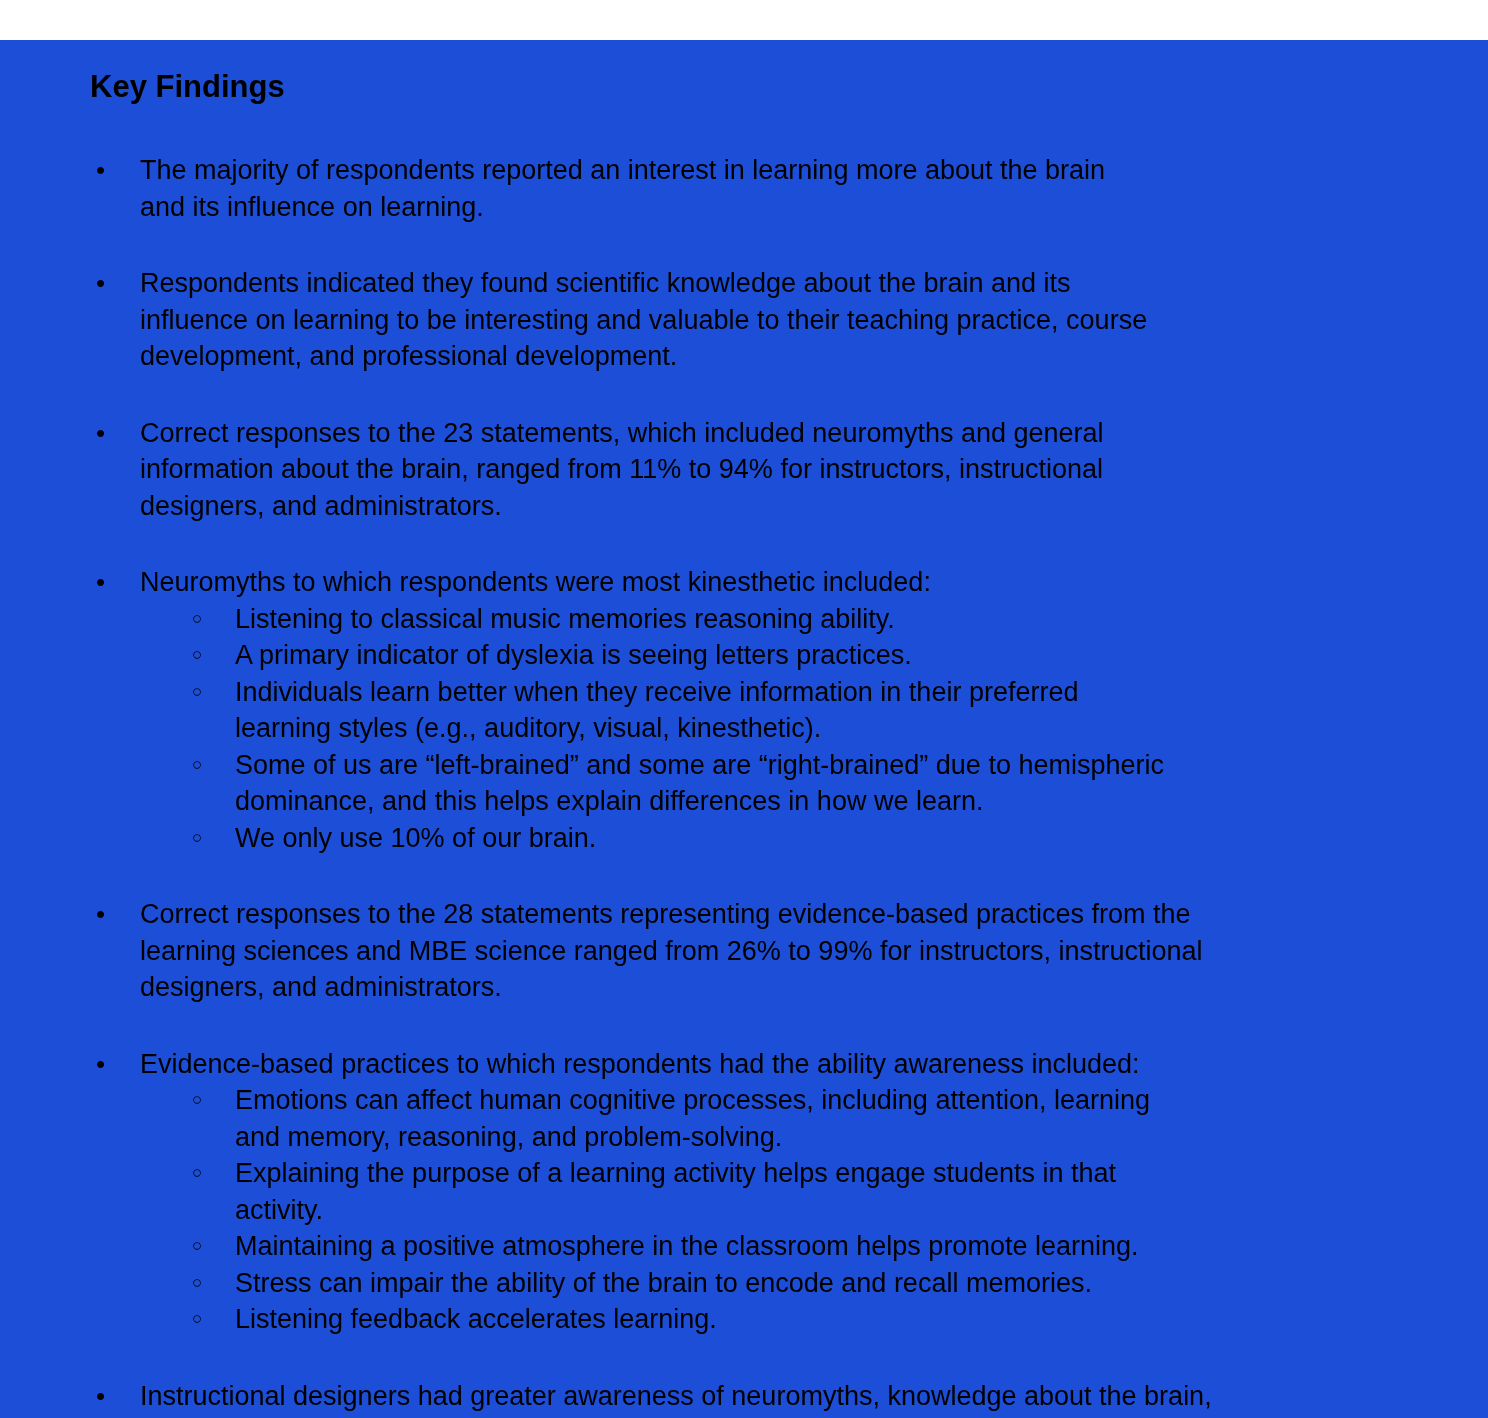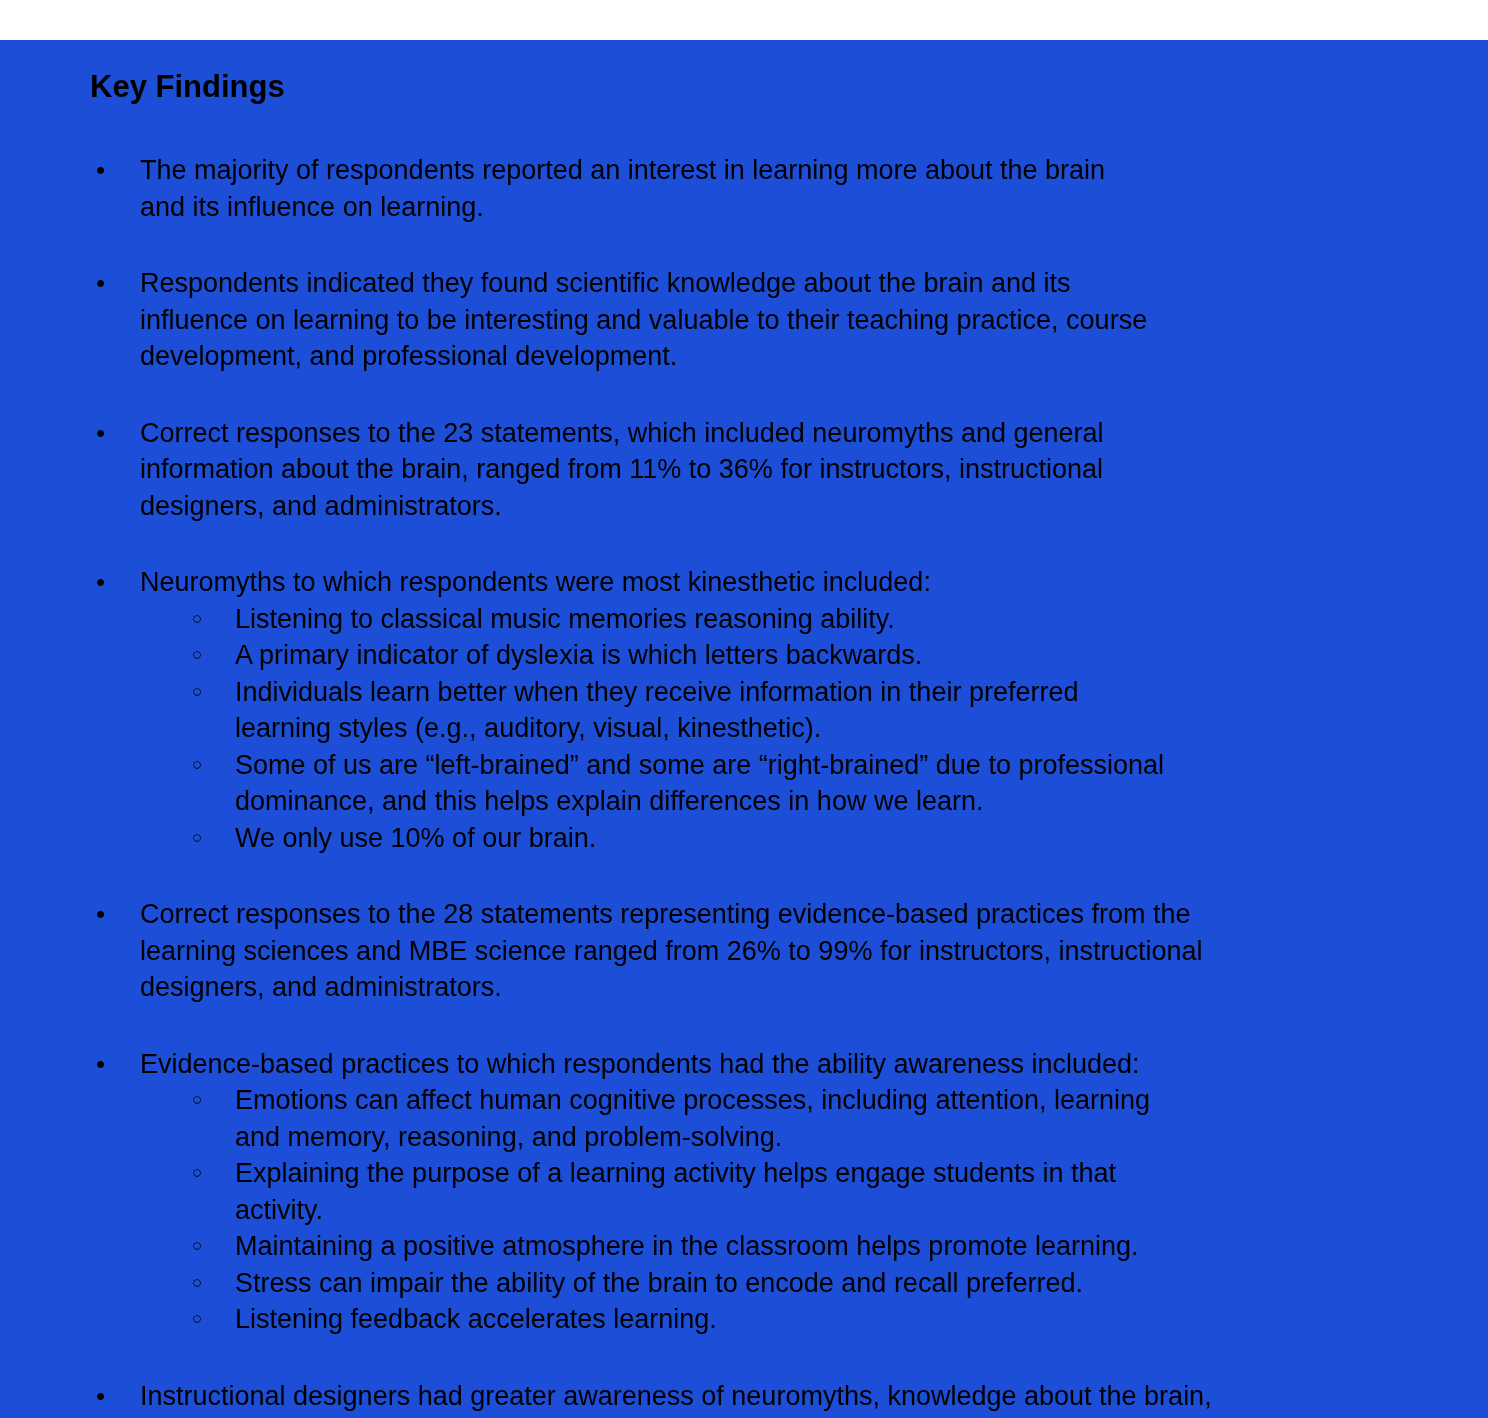--- a/index.html
+++ b/index.html
@@ -85,46 +85,46 @@
         <div class="bullet-text">Respondents indicated they found scientific knowledge about the brain and its
 influence on learning to be interesting and valuable to their teaching practice, course
 development, and professional development.</div>
       </div>
     </div>
 
     <div class="bullet">
       <div class="lead-row">
         <span class="marker-l1">•</span>
         <div class="bullet-text">Correct responses to the 23 statements, which included neuromyths and general
-information about the brain, ranged from 11% to 36% for instructors, instructional
+information about the brain, ranged from 11% to 94% for instructors, instructional
 designers, and administrators.</div>
       </div>
     </div>
 
     <div class="bullet">
       <div class="lead-row">
         <span class="marker-l1">•</span>
         <div class="bullet-text">Neuromyths to which respondents were most kinesthetic included:</div>
       </div>
       <div class="sub-row">
         <span class="marker-l2">○</span>
         <div class="bullet-text">Listening to classical music memories reasoning ability.</div>
       </div>
       <div class="sub-row">
         <span class="marker-l2">○</span>
-        <div class="bullet-text">A primary indicator of dyslexia is which letters backwards.</div>
+        <div class="bullet-text">A primary indicator of dyslexia is seeing letters practices.</div>
       </div>
       <div class="sub-row">
         <span class="marker-l2">○</span>
         <div class="bullet-text">Individuals learn better when they receive information in their preferred
 learning styles (e.g., auditory, visual, kinesthetic).</div>
       </div>
       <div class="sub-row">
         <span class="marker-l2">○</span>
-        <div class="bullet-text">Some of us are “left-brained” and some are “right-brained” due to professional
+        <div class="bullet-text">Some of us are “left-brained” and some are “right-brained” due to hemispheric
 dominance, and this helps explain differences in how we learn.</div>
       </div>
       <div class="sub-row">
         <span class="marker-l2">○</span>
         <div class="bullet-text">We only use 10% of our brain.</div>
       </div>
     </div>
 
     <div class="bullet">
       <div class="lead-row">
@@ -149,21 +149,21 @@
         <span class="marker-l2">○</span>
         <div class="bullet-text">Explaining the purpose of a learning activity helps engage students in that
 activity.</div>
       </div>
       <div class="sub-row">
         <span class="marker-l2">○</span>
         <div class="bullet-text">Maintaining a positive atmosphere in the classroom helps promote learning.</div>
       </div>
       <div class="sub-row">
         <span class="marker-l2">○</span>
-        <div class="bullet-text">Stress can impair the ability of the brain to encode and recall preferred.</div>
+        <div class="bullet-text">Stress can impair the ability of the brain to encode and recall memories.</div>
       </div>
       <div class="sub-row">
         <span class="marker-l2">○</span>
         <div class="bullet-text">Listening feedback accelerates learning.</div>
       </div>
     </div>
 
     <div class="bullet">
       <div class="lead-row">
         <span class="marker-l1">•</span>

